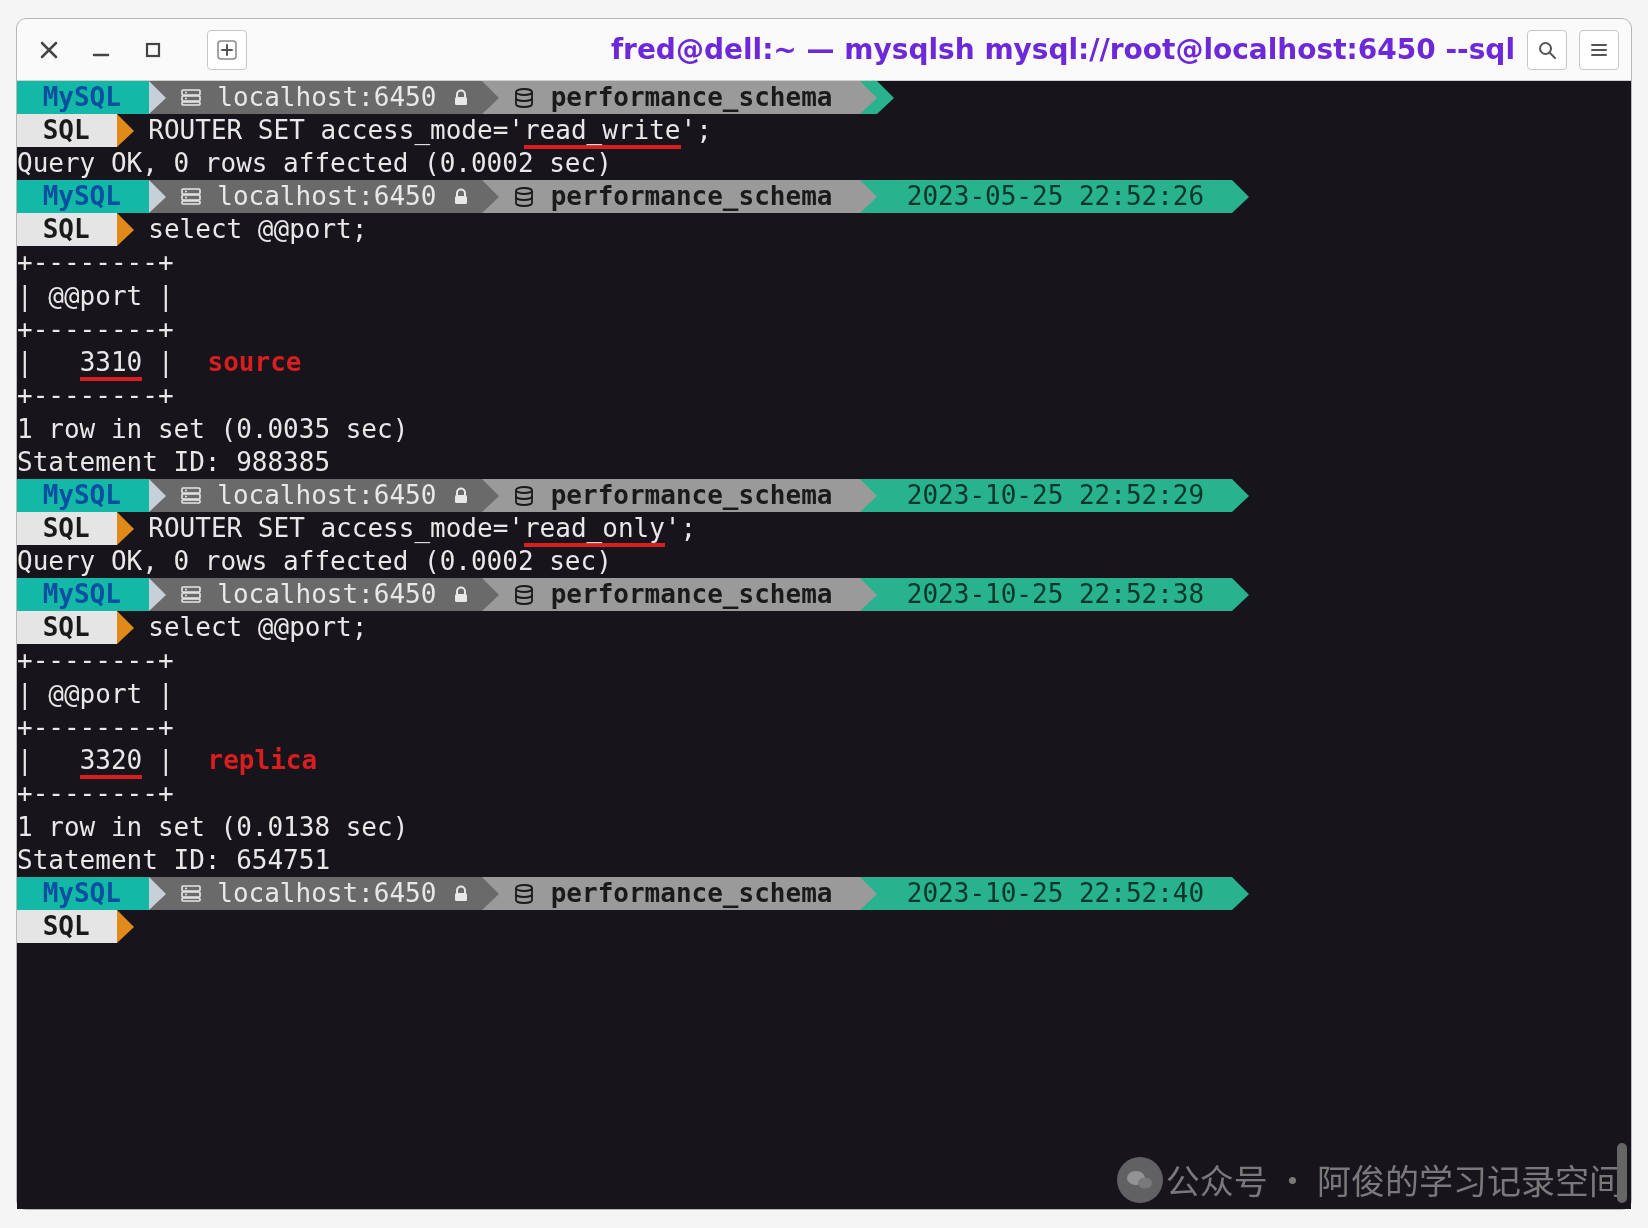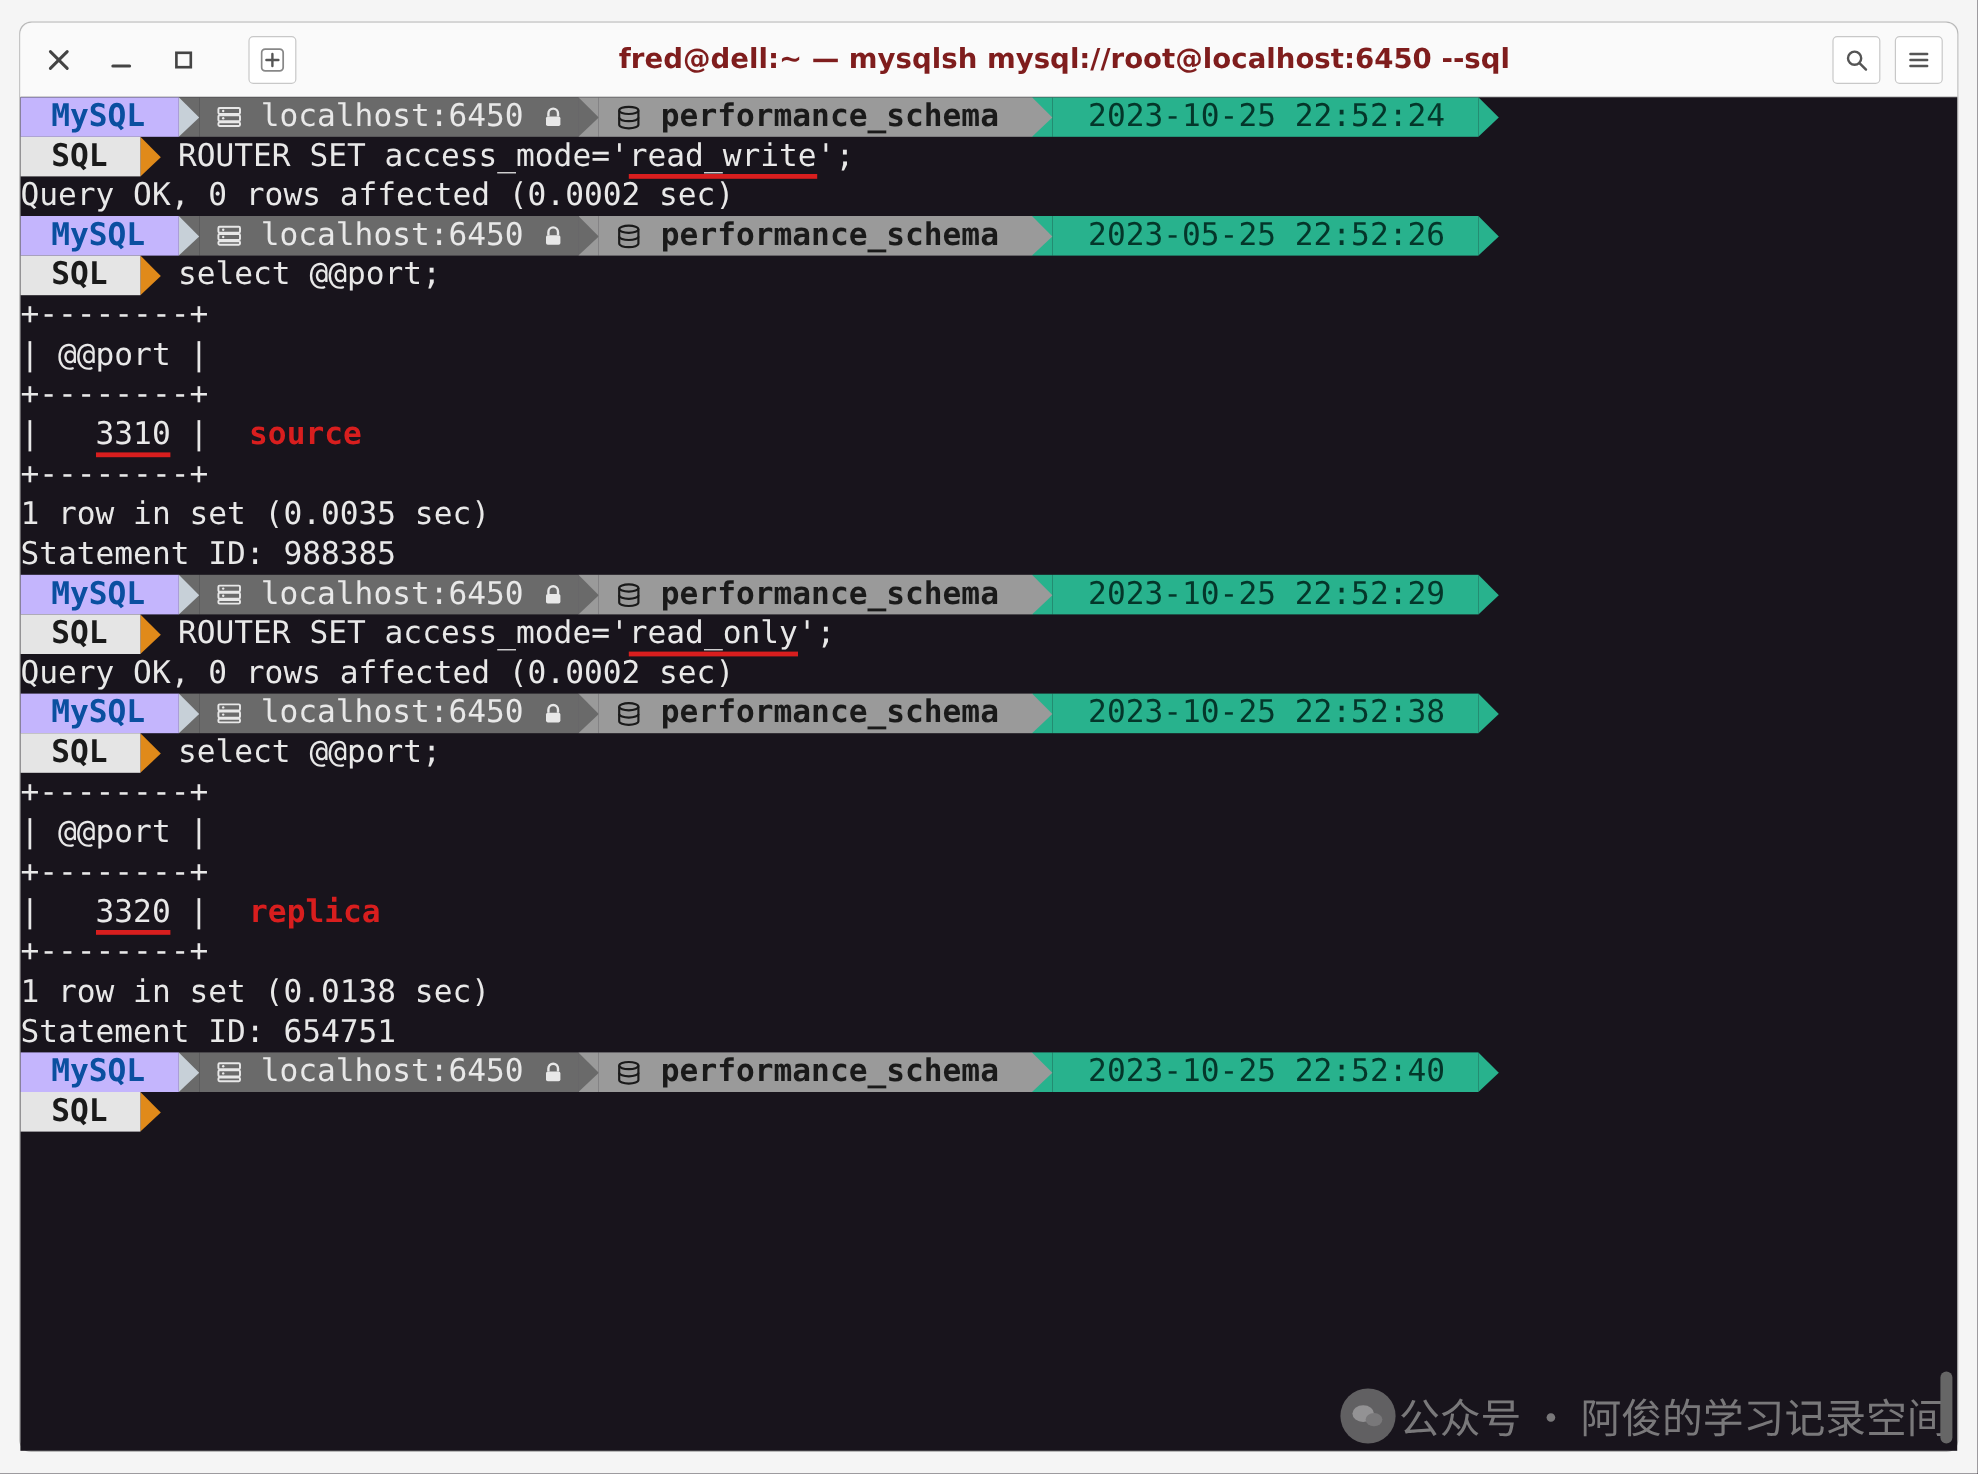--- a/index.html
+++ b/index.html
@@ -37,24 +37,24 @@
     width:40px;height:40px;
     display:flex;align-items:center;justify-content:center;
     color:#444;
     font-size:22px;
     border-radius:4px;
   }
   .tbtn.framed { border:1px solid #c8c8c8; background:#fff; }
   .tbtn svg { display:block; }
   .title {
     flex:1;
-    text-align:center;
+    text-align:right;
     font-family:'DejaVu Sans','Noto Sans',sans-serif;
-    font-size:23px;
-    color:#7f1d1d;
+    font-size:28px;
+    color:#6d28d9;
     font-weight:600;
   }
   .terminal {
     flex:1;
     background:#18141c;
     color:#e8e8e8;
     font-size:26px;
     line-height:1.28;
     padding:0;
     overflow:hidden;
@@ -62,21 +62,21 @@
   }
   .line { white-space:pre; }
   .promptrow { display:flex; align-items:stretch; height:33px; }
   .seg {
     display:flex;align-items:center;
     padding:0 12px 0 14px;
     position:relative;
     white-space:pre;
     font-weight:bold;
   }
-  .seg.mysql { background:#c4b5fd; color:#0a4fa0; padding-left:10px;}
+  .seg.mysql { background:#14b8a6; color:#0a4fa0; padding-left:10px;}
   .seg.host  { background:#6a6a6a; color:#e8e8e8; font-weight:normal;}
   .seg.schema{ background:#9a9a9a; color:#1a1a1a; font-weight:bold;}
   .seg.time  { background:#28b28d; color:#04362a; font-weight:normal;}
   .seg.sql   { background:#e5e5e5; color:#1a1a1a; font-weight:bold; padding-left:10px;}
   .arrow {
     width:0;height:0;
     border-top:17px solid transparent;
     border-bottom:16px solid transparent;
     align-self:center;
   }
@@ -182,21 +182,20 @@
               <rect x="3" y="8" width="12" height="8" rx="1.5" fill="#e8e8e8"></rect>
               <path d="M5 8 V5.5 a4 4 0 0 1 8 0 V8" fill="none" stroke="#e8e8e8" stroke-width="2"></path>
             </svg></span></div>
         <div class="arrow ar-host-schema"></div>
         <div class="seg schema"><span class="ic"><svg width="22" height="22" viewBox="0 0 22 22">
               <ellipse cx="11" cy="5" rx="8" ry="3" fill="none" stroke="#1a1a1a" stroke-width="1.8"></ellipse>
               <path d="M3 5 V17 a8 3 0 0 0 16 0 V5" fill="none" stroke="#1a1a1a" stroke-width="1.8"></path>
               <path d="M3 11 a8 3 0 0 0 16 0" fill="none" stroke="#1a1a1a" stroke-width="1.8"></path>
             </svg></span> performance_schema </div>
         <div class="arrow ar-schema-time"></div>
-        <div class="seg time"> 2023-10-25 22:52:24 </div>
         <div class="arrow ar-time-bg"></div>
       </div>
       <div class="promptrow">
         <div class="seg sql"> SQL </div>
         <div class="arrow ar-sql-bg"></div>
         <span class="cmdtext">ROUTER SET access_mode='<span class="red-under">read_write</span>';</span>
       </div>
       <div class="line txt">Query OK, 0 rows affected (0.0002 sec)</div>
       <div class="promptrow">
         <div class="seg mysql"> MySQL </div>

